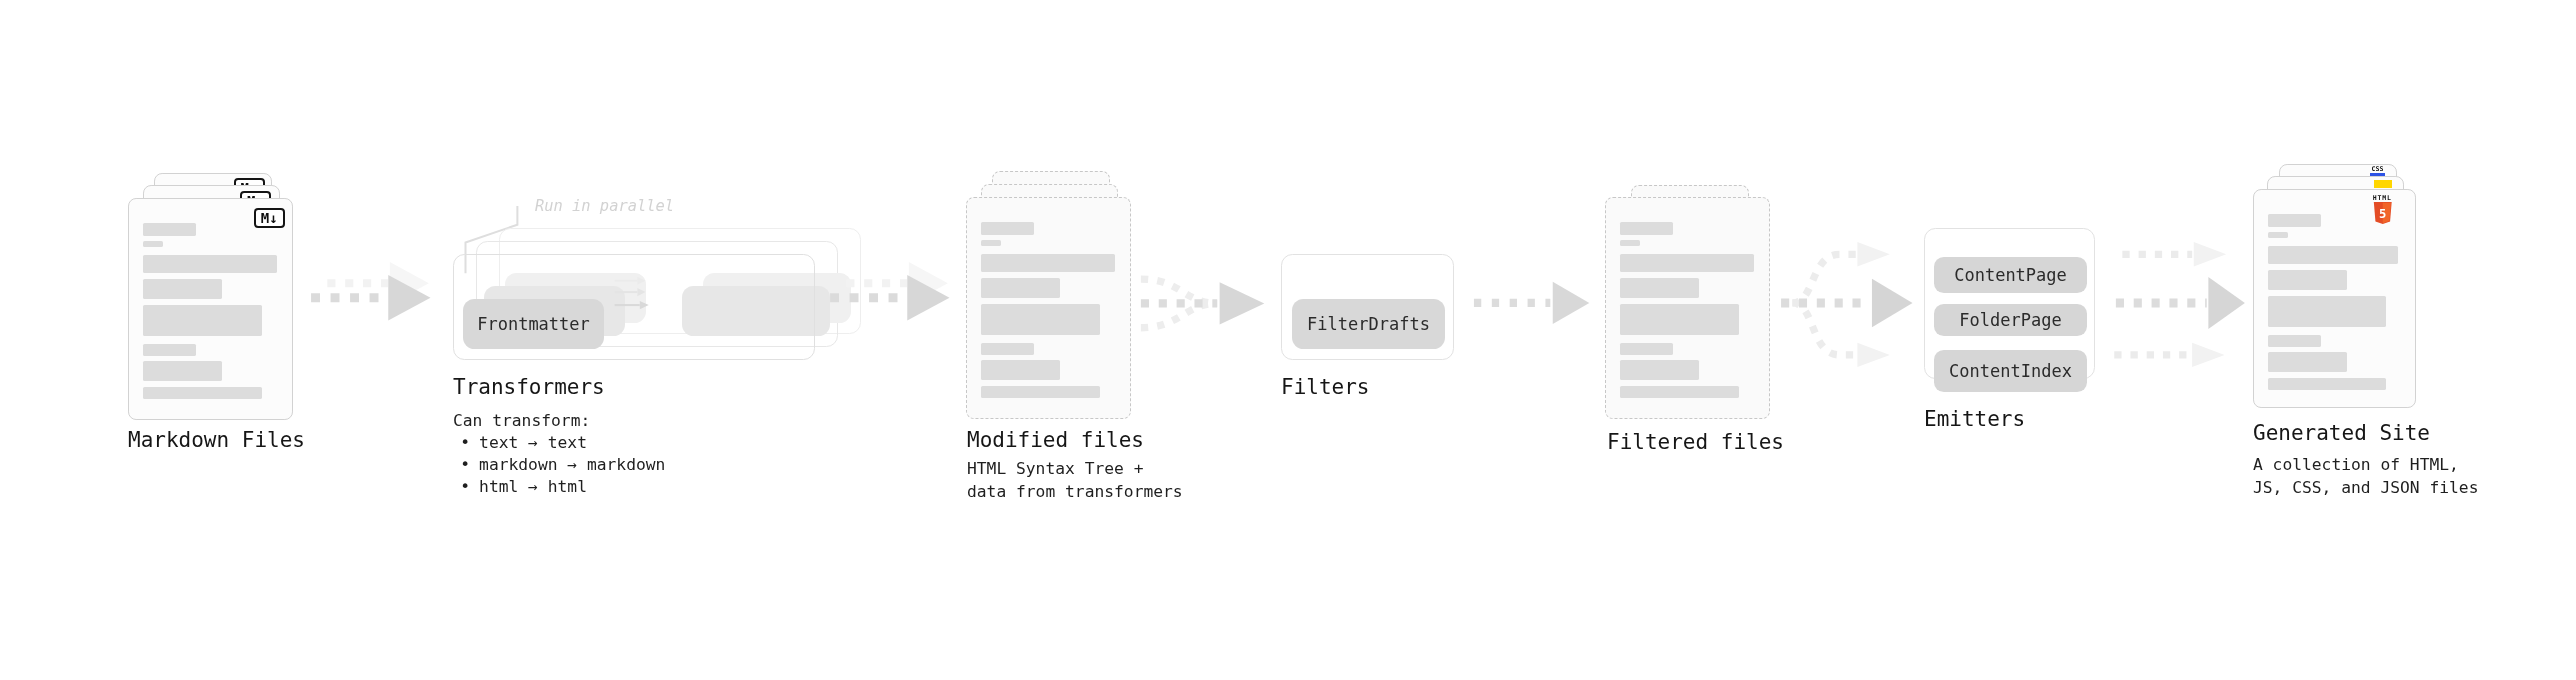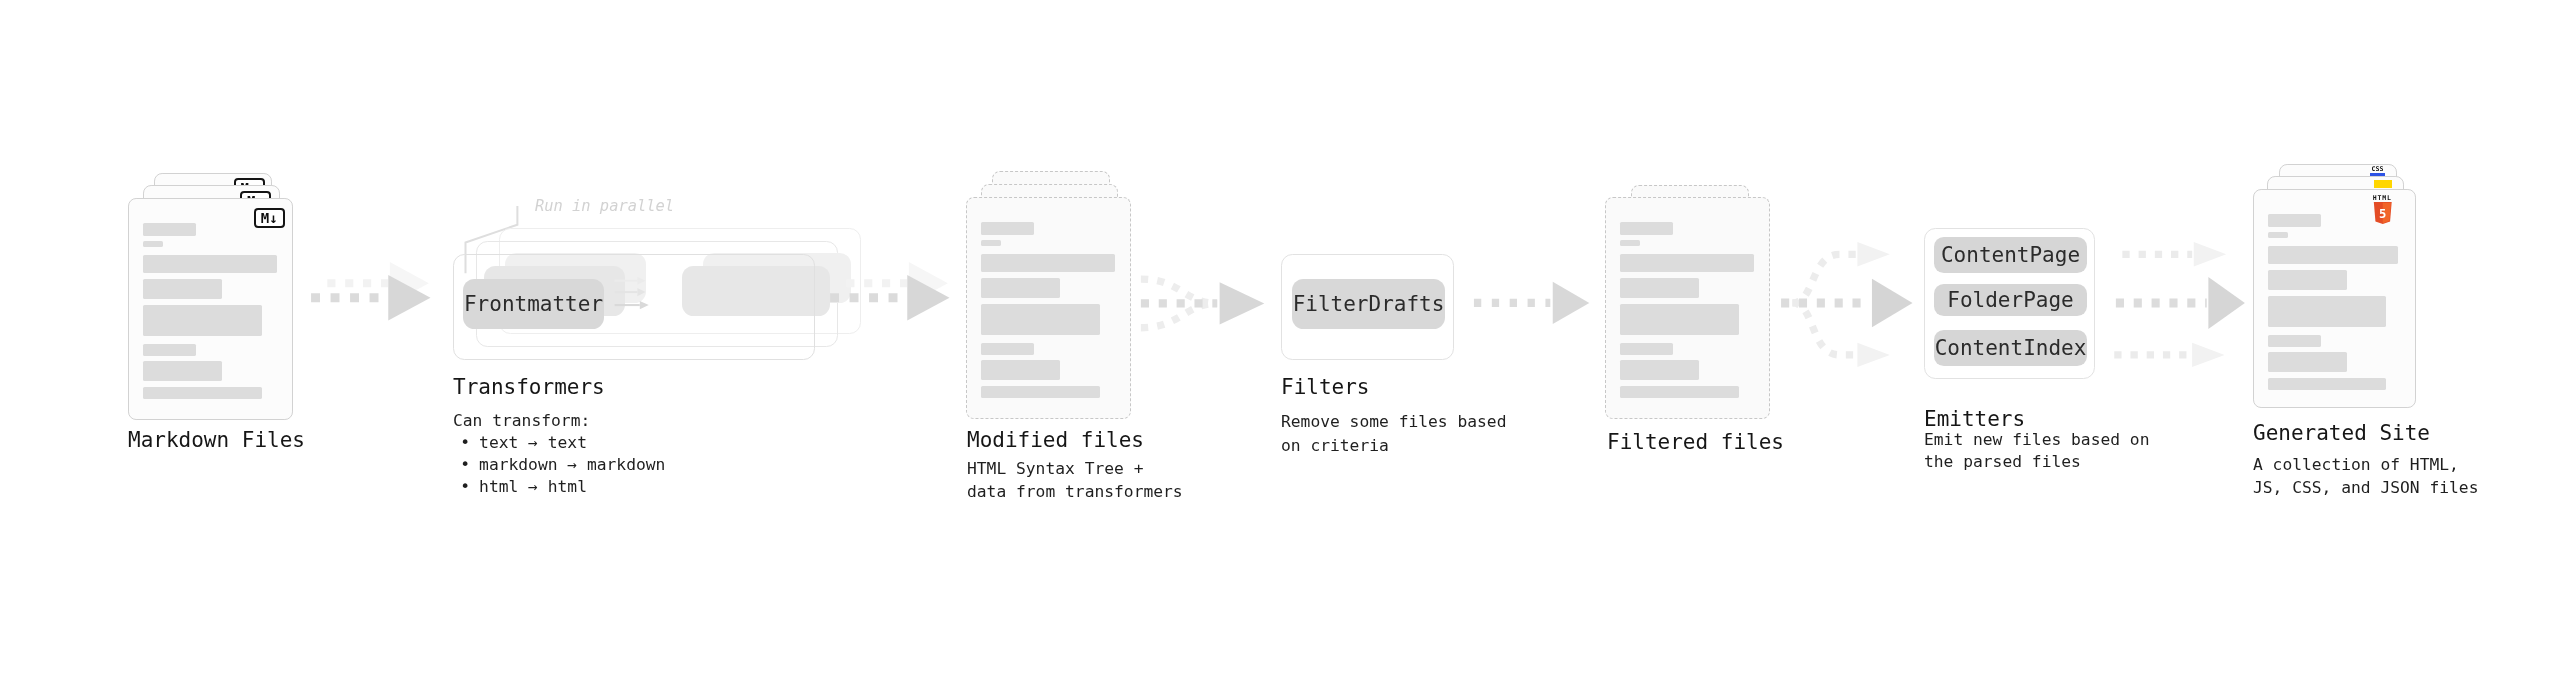--- a/index.html
+++ b/index.html
@@ -22,21 +22,21 @@
   .html5{position:absolute;width:32.5px;text-align:center;}
   .html5-word{font-size:6.5px;line-height:7.3px;font-weight:bold;color:#111;letter-spacing:0.8px;}
 
   
   .obox{position:absolute;border-radius:11.4px;box-sizing:border-box;background:transparent;}
   .obox.front{background:transparent;border:1.6px solid #e0e0e0;}
   .obox.mid{border:1.6px solid #e7e7e7;}
   .obox.back{border:1.6px solid #eeeeee;}
   .obox.solidbg{background:#ffffff;border:1.6px solid #e2e2e2;}
   .pill{position:absolute;border-radius:11.4px;background:#d8d8d8;display:flex;align-items:center;
-        justify-content:center;font-size:21px;color:#2b2b2b;white-space:nowrap;}
+        justify-content:center;font-size:17px;color:#2b2b2b;white-space:nowrap;margin-top:20px;}
   .pill.ghost1{background:#e7e7e7;}
   .pill.ghost2{background:#f0f0f0;}
   .pill.emit{background:#d6d6d6;border-radius:9.8px;}
 
   
   .h{position:absolute;font-size:21px;line-height:24.4px;color:#161616;white-space:nowrap;}
   .caption{position:absolute;font-size:16.3px;line-height:23px;color:#1f1f1f;white-space:nowrap;}
   .bullet-line{display:flex;gap:9px;padding-left:7.3px;}
   .annot{position:absolute;font-size:15.4px;color:#d2d2d2;white-space:nowrap;font-style:italic;}
 
@@ -156,24 +156,20 @@
       <path d="M6,38 C55,38 60,68 100,68" stroke="#ededed" stroke-width="9" stroke-dasharray="9 11" fill="none"></path>
       <path d="M6,98 C55,98 60,68 100,68" stroke="#ededed" stroke-width="9" stroke-dasharray="9 11" fill="none"></path>
       <path d="M6,68 H100" stroke="#dcdcdc" stroke-width="10" stroke-dasharray="10 12" fill="none"></path>
       <polygon points="103,42 158,68 103,94" fill="#d7d7d7"></polygon>
     </svg>
   </div>
 
   <div class="obox solidbg" style="left:1281px;top:254px;width:173px;height:106px"></div>
   <div class="pill" style="left:1292px;top:279px;width:153px;height:50px">FilterDrafts</div>
   <div class="h" style="left:1281px;top:375px">Filters</div>
-  <div class="caption" style="left:1281px;top:410px;line-height:23.6px">
-    <div>Remove some files based</div>
-    <div>on criteria</div>
-  </div>
 
   <div class="arrow" style="left:1469px;top:272px">
     <svg width="122" height="65" viewBox="0 0 150 80">
       <path d="M6,38 H100" stroke="#dcdcdc" stroke-width="10" stroke-dasharray="9 13" fill="none"></path>
       <polygon points="103,12 148,38 103,64" fill="#d8d8d8"></polygon>
     </svg>
   </div>
 
   <div class="doc-card dashed" style="left:1631px;top:185px;width:118px;height:211px"></div>
   <div class="doc-card dashed" style="left:1605px;top:197px;width:165px;height:222px">
@@ -195,26 +191,22 @@
       <path d="M20,85 C48,85 42,149 78,149 H98" stroke="#ececec" stroke-width="9" stroke-dasharray="9 11" fill="none"></path>
       <polygon points="100,134 140,149 100,164" fill="#f2f2f2"></polygon>
       <path d="M6,85 H115" stroke="#dcdcdc" stroke-width="11" stroke-dasharray="10 12" fill="none"></path>
       <polygon points="118,55 168,85 118,115" fill="#d5d5d5"></polygon>
     </svg>
   </div>
 
   <div class="obox solidbg" style="left:1924px;top:228px;width:171px;height:151px"></div>
   <div class="pill emit" style="left:1934px;top:237px;width:153px;height:36px">ContentPage</div>
   <div class="pill emit" style="left:1934px;top:284px;width:153px;height:32px">FolderPage</div>
-  <div class="pill emit" style="left:1934px;top:330px;width:153px;height:36px">ContentIndex</div>
+  <div class="pill emit" style="left:1934px;top:330px;width:153px;height:42px">ContentIndex</div>
   <div class="h" style="left:1924px;top:407px">Emitters</div>
-  <div class="caption" style="left:1924px;top:429px;line-height:22px">
-    <div>Emit new files based on</div>
-    <div>the parsed files</div>
-  </div>
 
   <div class="arrow" style="left:2111px;top:234px">
     <svg width="142" height="142" viewBox="0 0 175 175">
       <path d="M14,25 H100" stroke="#ebebeb" stroke-width="9" stroke-dasharray="9 11" fill="none"></path>
       <polygon points="102,10 142,25 102,40" fill="#f2f2f2"></polygon>
       <path d="M6,85 H118" stroke="#dcdcdc" stroke-width="11" stroke-dasharray="10 12" fill="none"></path>
       <polygon points="120,53 165,85 120,117" fill="#d6d6d6"></polygon>
       <path d="M4,149 H98" stroke="#ebebeb" stroke-width="9" stroke-dasharray="9 11" fill="none"></path>
       <polygon points="100,134 140,149 100,164" fill="#f2f2f2"></polygon>
     </svg>

